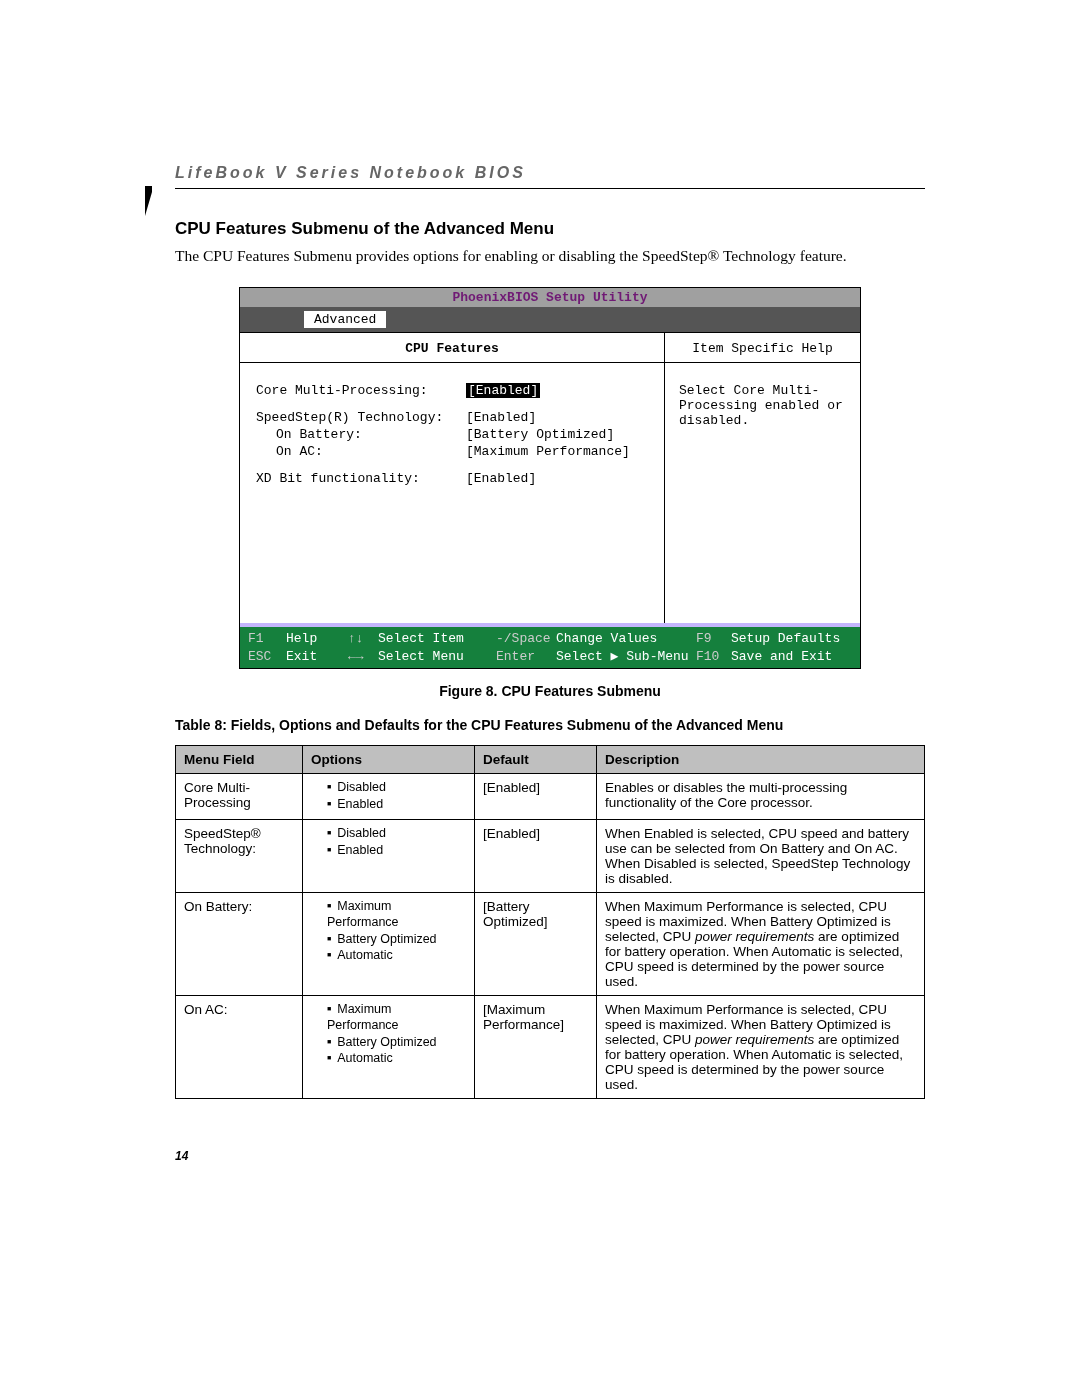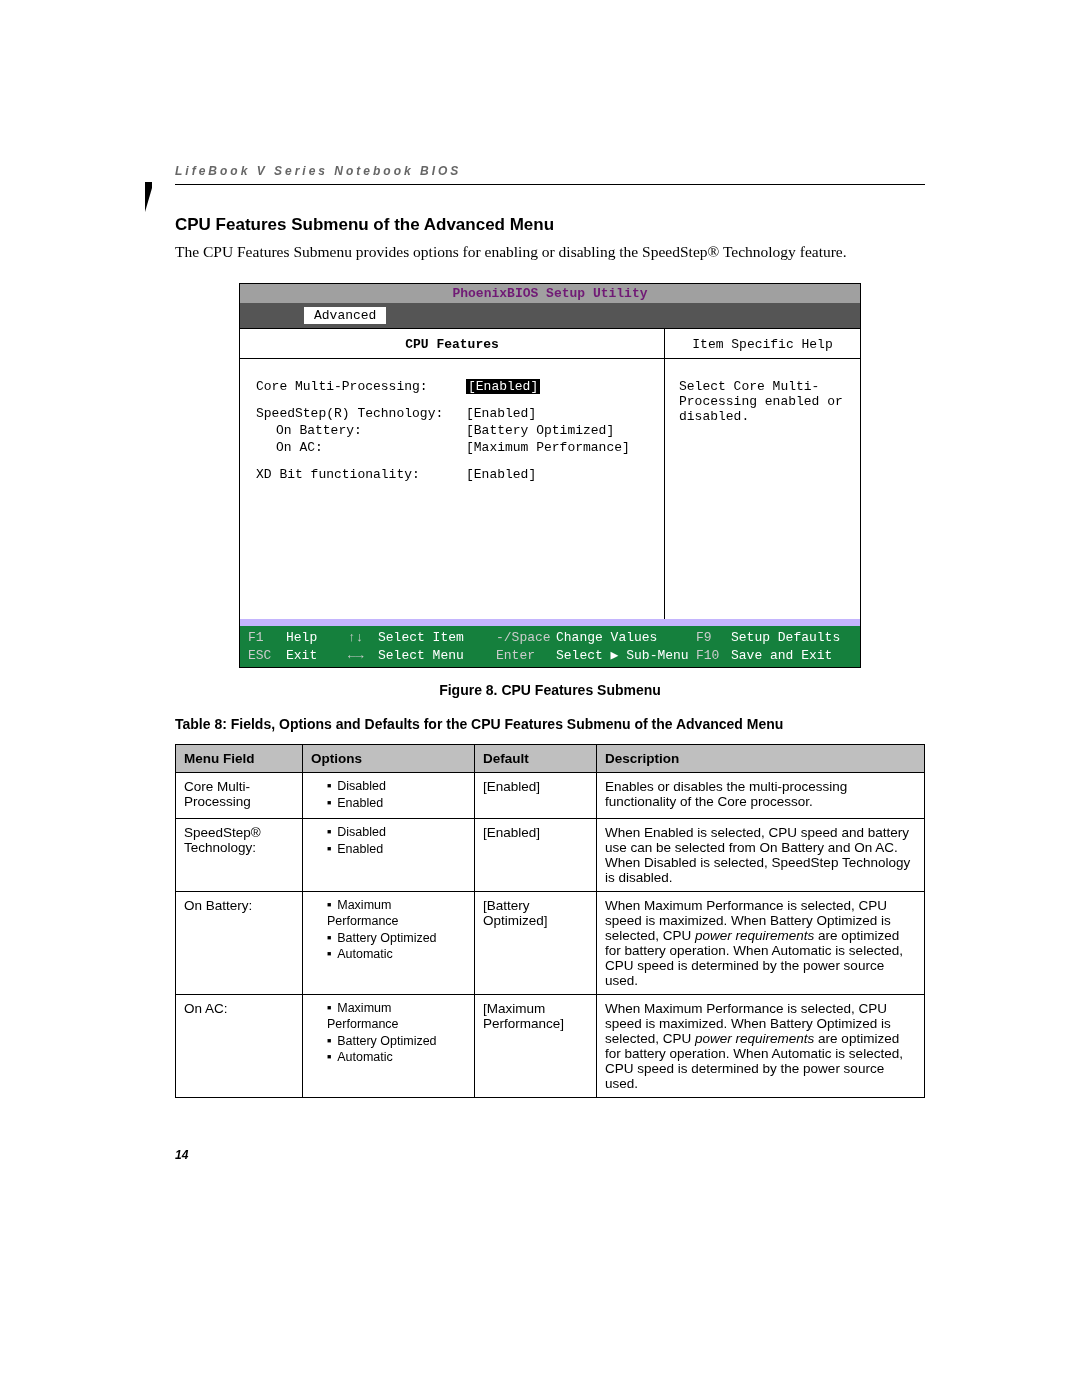--- a/index.html
+++ b/index.html
@@ -17,21 +17,21 @@
     font-size: 15px;
   }
   .header-area {
     position: relative;
     margin-bottom: 30px;
   }
   .header-line {
     font-family: Arial, sans-serif;
     font-style: italic;
     letter-spacing: 3px;
-    font-size: 12px;
+    font-size: 16px;
     color: #666;
     margin-bottom: 6px;
     font-weight: bold;
   }
   .header-rule {
     border-top: 1px solid #000;
     width: 100%;
     position: relative;
   }
   .header-marker {
@@ -86,21 +86,21 @@
   .bios-tab-empty { width: 60px; }
   .bios-tab-active {
     background: #fff;
     color: #000;
     padding: 1px 10px;
     box-shadow: inset 0 -1px 0 #fff;
   }
   .bios-body {
     display: flex;
     border-top: 1px solid #000;
-    border-bottom: 7px solid #c4b5fd;
+    border-bottom: 4px solid #c4b5fd;
   }
   .bios-left {
     flex: 1;
     border-right: 1px solid #000;
   }
   .bios-left-title,
   .bios-right-title {
     text-align: center;
     padding: 8px 0 6px 0;
     border-bottom: 1px solid #000;

